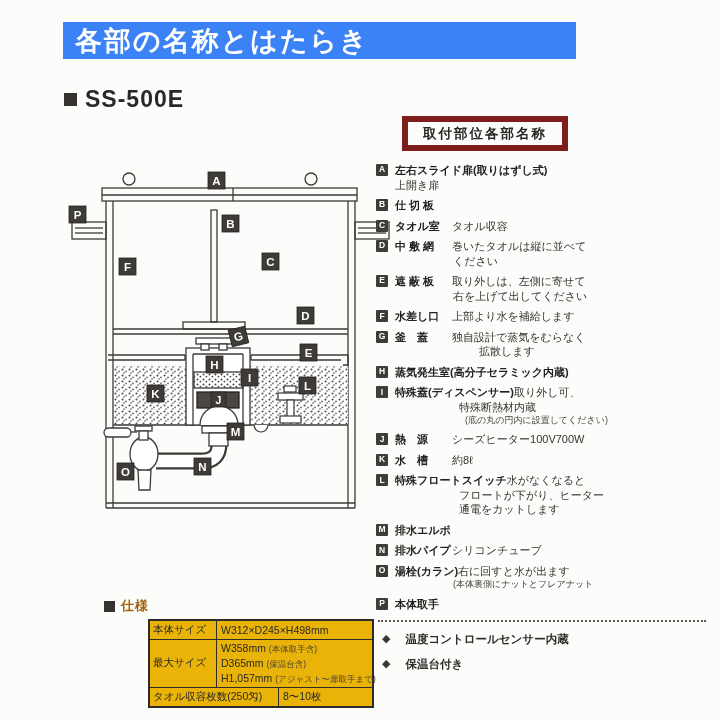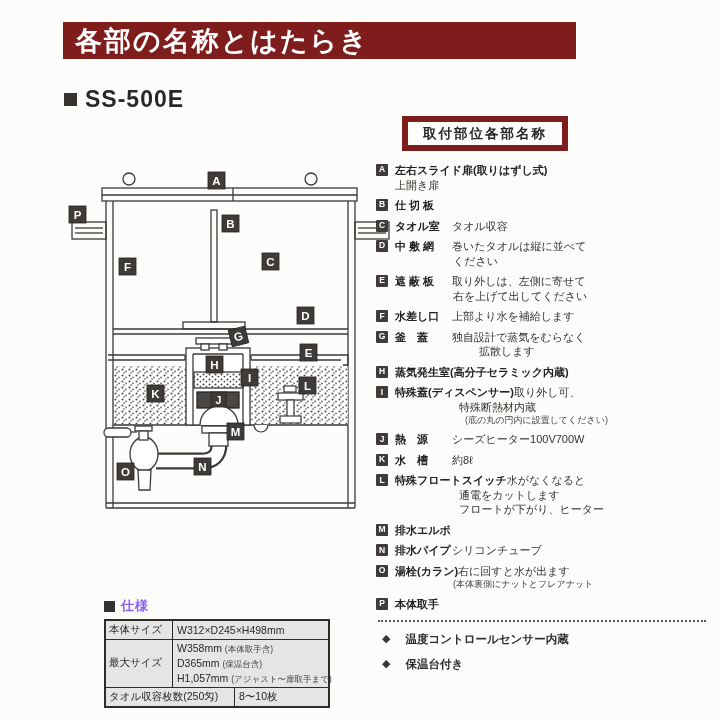--- a/index.html
+++ b/index.html
@@ -5,21 +5,21 @@
   html,body{margin:0;padding:0;}
   body{
     width:720px;height:720px;position:relative;overflow:hidden;
     background:#fcfcfa;color:#2e2c2a;
     font-family:"Liberation Sans","DejaVu Sans",sans-serif;
     -webkit-font-smoothing:antialiased;
   }
   
   .header-bar{
     position:absolute;left:63px;top:22px;width:513px;height:37px;
-    background:#7f1d1d;display:flex;align-items:center;
+    background:#3b82f6;display:flex;align-items:center;
   }
   .header-bar .t{
     color:#fff;font-size:27px;font-weight:bold;letter-spacing:2px;
     padding-left:12px;white-space:nowrap;
   }
   .model-line{
     position:absolute;left:64px;top:86px;display:flex;align-items:center;
     font-size:23px;font-weight:bold;letter-spacing:1px;color:#2a2826;
   }
   .model-line .sq{width:13px;height:13px;background:#35322f;margin-right:8px;}
@@ -47,23 +47,23 @@
   .sep-dashed{
     margin:9px 2px 10px 2px;height:0;
     border-top:2px dotted #5a5753;width:97%;
   }
   .fnote{display:flex;align-items:flex-start;gap:15px;margin:0 0 10px 6px;
     font-size:11.5px;font-weight:bold;color:#2e2b29;}
   .fnote .dia{font-size:11px;line-height:1.2;color:#3a3734;}
   
   .specs{position:absolute;left:104px;top:597px;width:240px;}
   .specs-title{display:flex;align-items:center;font-size:13px;font-weight:bold;
-    margin-bottom:4px;color:#8b5cf6;letter-spacing:1px;}
+    margin-bottom:4px;color:#a16207;letter-spacing:1px;}
   .specs-title .sq{width:11px;height:11px;background:#35322f;margin-right:6px;}
-  .stable{border:2px solid #2e2b29;width:222px;background:#e5e5e5;}
+  .stable{border:2px solid #2e2b29;width:222px;background:#eab308;margin-left:44px;}
   .srow{display:flex;border-top:1.5px solid #2e2b29;}
   .srow:first-child{border-top:none;}
   .slabel{
     flex:0 0 60px;border-right:1.5px solid #2e2b29;padding:2px 3px;
     font-size:10.5px;display:flex;align-items:center;color:#2a2826;white-space:nowrap;
   }
   .srow.wide .slabel{flex:0 0 122px;}
   .svals{flex:1;padding:1px 4px;display:flex;flex-direction:column;justify-content:center;}
   .sval{font-size:10.5px;line-height:1.4;white-space:nowrap;color:#2a2826;}
   .sval .small{font-size:8.5px;color:#45423f;}
@@ -299,21 +299,21 @@
       <div class="pitem">
         <span class="pbox">J</span>
         <div class="pbody"><span class="pname colw">熱　源</span><span class="pdesc">シーズヒーター100V700W</span></div>
       </div>
       <div class="pitem">
         <span class="pbox">K</span>
         <div class="pbody"><span class="pname colw">水　槽</span><span class="pdesc">約8ℓ</span></div>
       </div>
       <div class="pitem">
         <span class="pbox">L</span>
-        <div class="pbody"><span class="pname colw">特殊フロートスイッチ</span><span class="pdesc">水がなくなると</span><div class="pline" style="margin-left: 64px;">通電をカットします</div><div class="pline" style="margin-left: 64px;">フロートが下がり、ヒーター</div></div>
+        <div class="pbody"><span class="pname colw">特殊フロートスイッチ</span><span class="pdesc">水がなくなると</span><div class="pline" style="margin-left: 64px;">フロートが下がり、ヒーター</div><div class="pline" style="margin-left: 64px;">通電をカットします</div></div>
       </div>
       <div class="pitem">
         <span class="pbox">M</span>
         <div class="pbody"><span class="pname">排水エルボ</span></div>
       </div>
       <div class="pitem">
         <span class="pbox">N</span>
         <div class="pbody"><span class="pname colw">排水パイプ</span><span class="pdesc">シリコンチューブ</span></div>
       </div>
       <div class="pitem">

